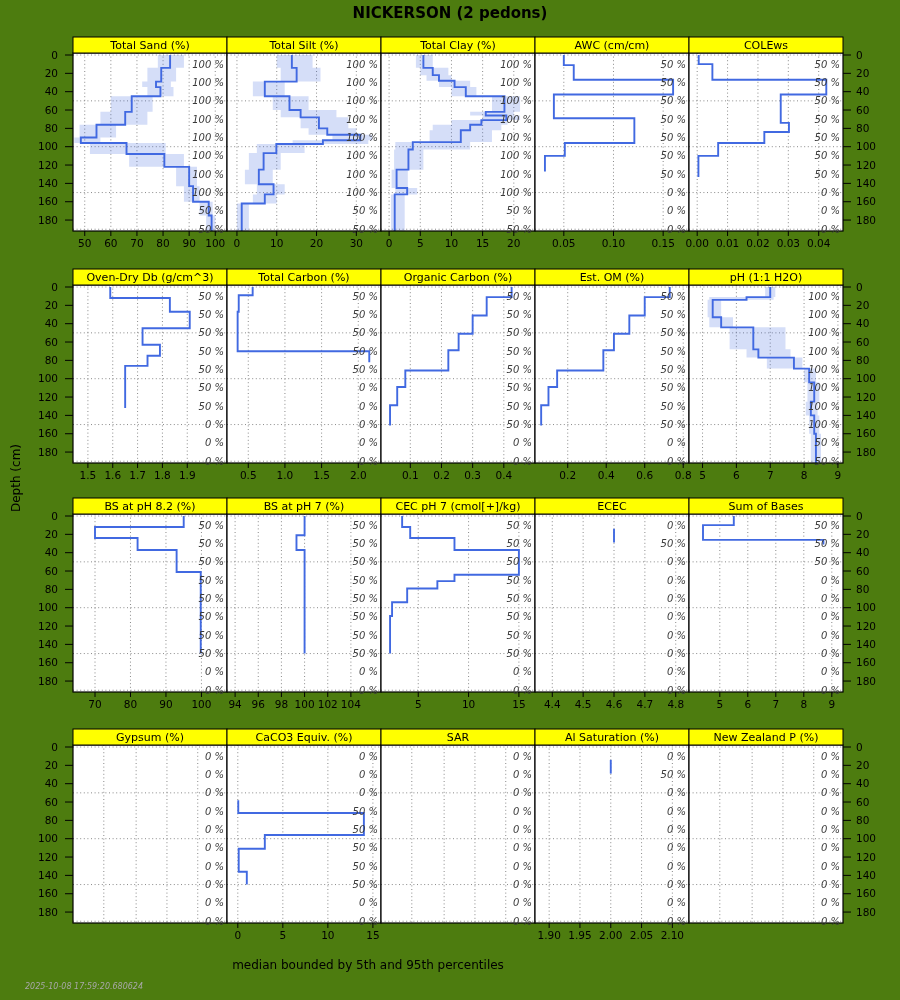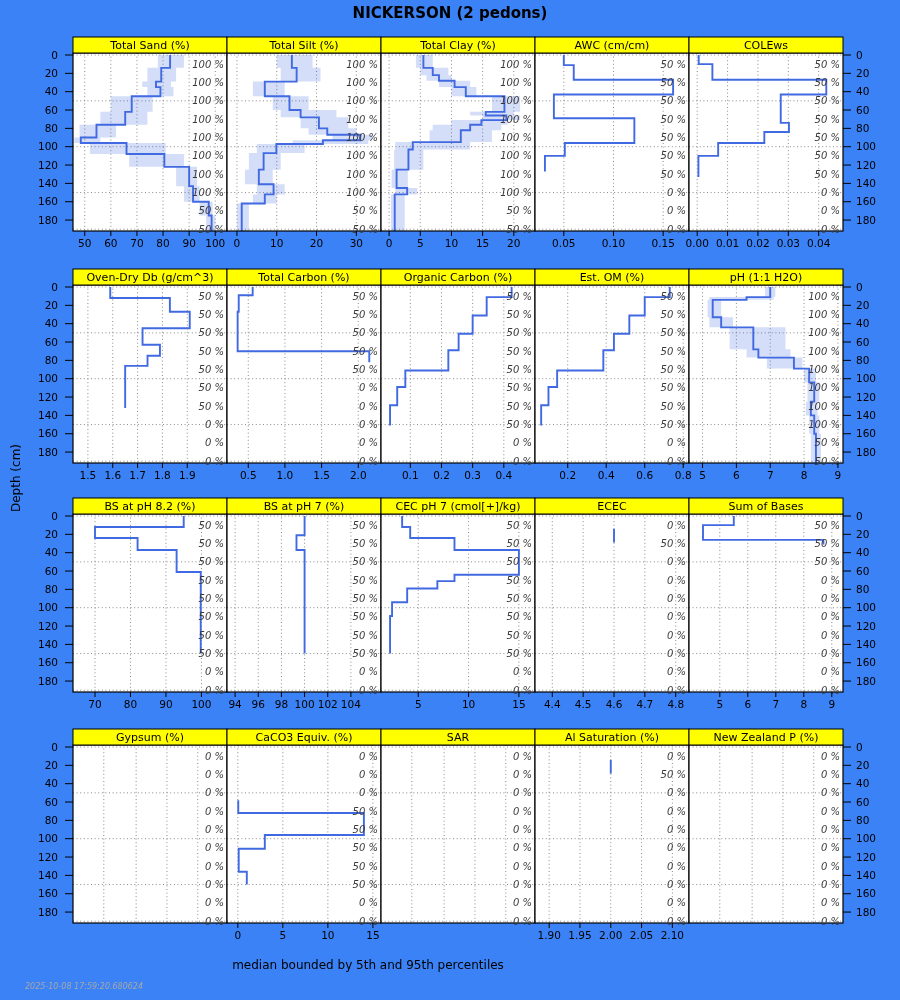--- a/index.html
+++ b/index.html
@@ -1,16 +1,16 @@
 <!DOCTYPE html>
 <html><head>
 <meta charset="utf-8">
 <style>
   html,body { margin:0; padding:0; background:#ffffff; }
-  .figure { position:relative; width:900px; height:1000px; background:#3b82f6;
+  .figure { position:relative; width:900px; height:1000px; background:#4d7c0f;
             font-family:"DejaVu Sans","Liberation Sans",sans-serif; }
   svg text { font-family:"DejaVu Sans","Liberation Sans",sans-serif; fill:#000; }
   .title-text   { font-size:15px; font-weight:bold; text-anchor:middle; }
   .caption-text { font-size:12px; text-anchor:middle; }
   .stamp-text   { font-size:8px; font-style:italic; fill:#a8a8a8; text-anchor:start; }
   .ylab-text    { font-size:12px; text-anchor:middle; }
   .strip-text   { font-size:11px; text-anchor:middle; }
   .axis-text    { font-size:10.5px; }
   .frac-text    { font-size:10px; font-style:italic; fill:#3a3a3a; text-anchor:end; }
 </style>

